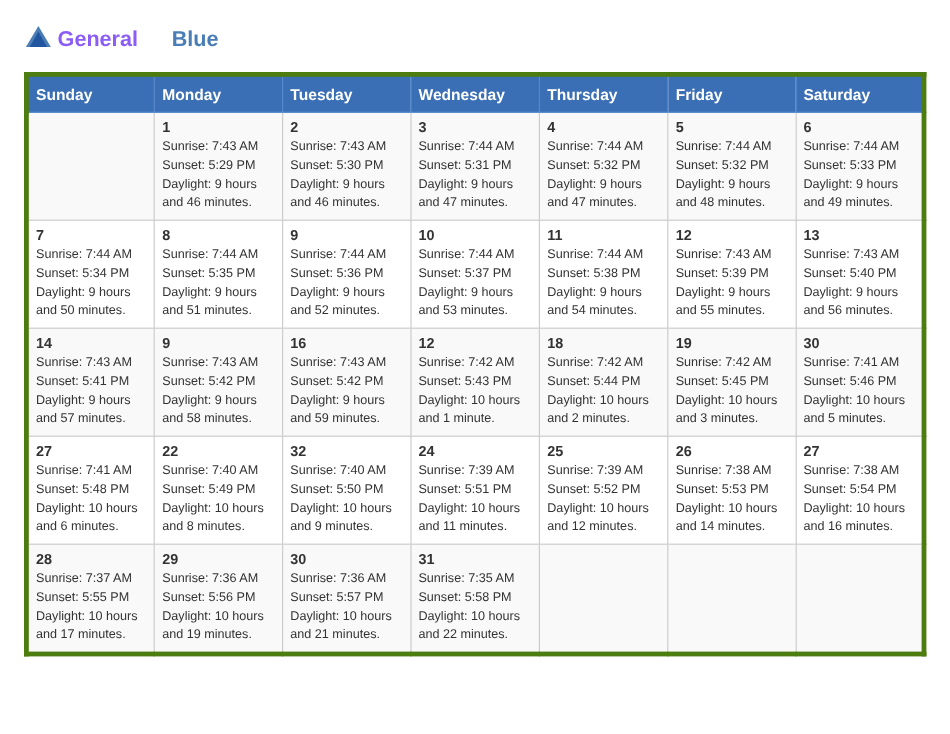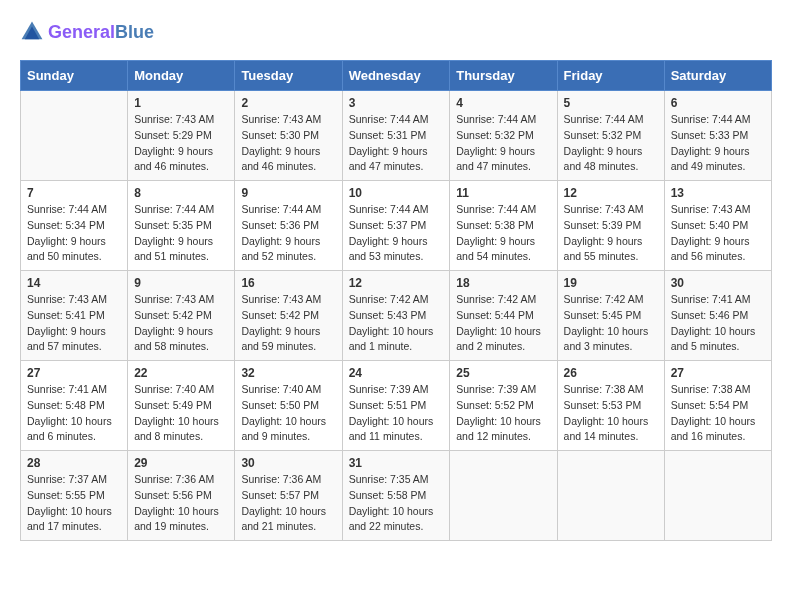--- a/index.html
+++ b/index.html
@@ -23,20 +23,21 @@
     }
     .logo-text-general {
       font-size: 18px;
       font-weight: bold;
       color: #8b5cf6;
     }
     .logo-text-blue {
       font-size: 18px;
       font-weight: bold;
       color: #4a7db5;
+      padding-left: 28px;
     }
     .logo-icon {
       width: 24px;
       height: 24px;
     }
     .title-area {
       text-align: right;
     }
     .calendar-title {
       font-size: 36px;
@@ -44,21 +45,21 @@
       color: #333;
       line-height: 1.1;
     }
     .calendar-subtitle {
       font-size: 15px;
       color: #555;
     }
     table {
       width: 100%;
       border-collapse: collapse;
-      border: 1px solid #4d7c0f;
+      border: 4px solid #4d7c0f;
     }
     thead tr th {
       background-color: #3a6eb5;
       color: #fff;
       font-size: 13px;
       font-weight: bold;
       padding: 7px 6px;
       text-align: left;
       border: 1px solid #5588cc;
     }

